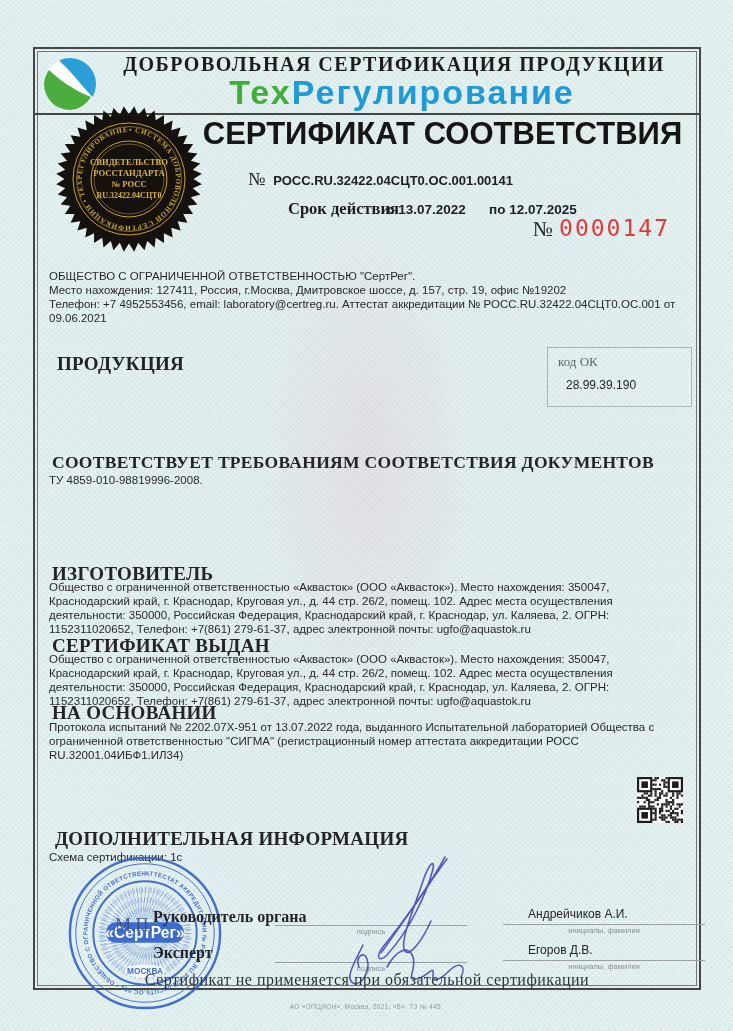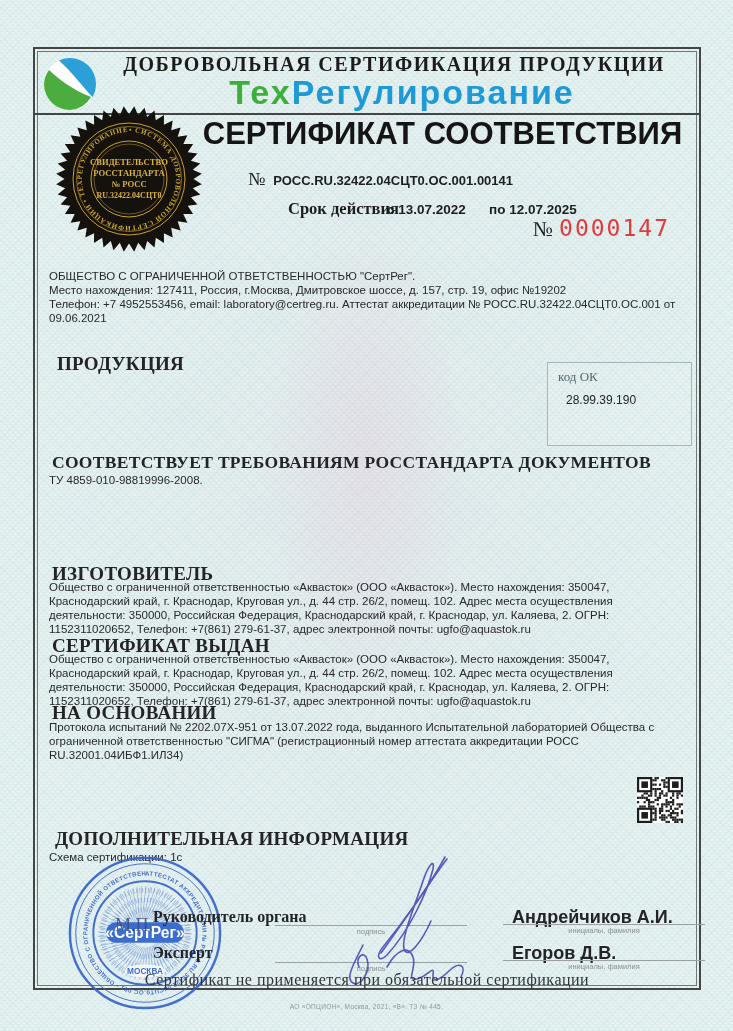--- a/index.html
+++ b/index.html
@@ -63,21 +63,21 @@
   .body-txt{font-size:11.5px;line-height:14px;color:#28282a;}
   .code-box{
     position:absolute;left:512px;width:145px;border:1px solid #a3b6ba;
     box-sizing:border-box;background:rgba(255,255,255,.08);
   }
   .code-label{font-family:"Liberation Serif",serif;font-size:13px;color:#56666b;margin:6px 0 0 10px;}
   .code-val{font-size:12px;color:#242424;margin:8px 0 0 18px;}
   .sig-label{position:absolute;font-family:"Liberation Serif",serif;font-weight:bold;font-size:16px;color:#242428;}
   .sig-line{position:absolute;border-bottom:1px solid #9aa0a4;height:20px;}
   .sig-cap{position:absolute;font-size:7.5px;color:#8b8f92;text-align:center;}
-  .sig-name{position:absolute;font-size:18px;font-weight:bold;color:#242428;}
+  .sig-name{position:absolute;font-size:12px;font-weight:normal;color:#242428;margin-left:16px;}
   .mp{position:absolute;left:80px;top:866px;font-family:"Liberation Serif",serif;font-size:18px;color:#3a4a7a;opacity:.85;}
   .note{
     position:absolute;left:0;top:922px;width:100%;text-align:center;
     font-family:"Liberation Serif",serif;font-size:16px;letter-spacing:.5px;color:#31333a;
   }
   .fine-print{
     position:absolute;left:0;top:1003px;width:733px;text-align:center;
     font-size:6.5px;color:#8a9aa0;letter-spacing:.3px;
   }
   .seal-center-txt{font-family:"Liberation Serif",serif;font-weight:bold;fill:#d9b242;}
@@ -132,26 +132,26 @@
       <span class="nolabel">№</span><span class="red">0000147</span>
     </div>
 
     <div class="abs body-txt" style="left:14px;top:220px;width:636px">
       <div>ОБЩЕСТВО С ОГРАНИЧЕННОЙ ОТВЕТСТВЕННОСТЬЮ "СертРег".</div>
       <div>Место нахождения: 127411, Россия, г.Москва, Дмитровское шоссе, д. 157, стр. 19, офис №19202</div>
       <div>Телефон: +7 4952553456, email: laboratory@certreg.ru. Аттестат аккредитации № РОСС.RU.32422.04СЦТ0.ОС.001 от 09.06.2021</div>
     </div>
 
     <div class="abs sec-h" style="left:22px;top:304px">ПРОДУКЦИЯ</div>
-    <div class="code-box" style="top:313px;height:84px">
+    <div class="code-box" style="top:298px;height:60px">
       <div class="code-label">код ОК</div>
       <div class="code-val">28.99.39.190</div>
     </div>
 
-    <div class="abs sec-h small" style="left:17px;top:403px">СООТВЕТСТВУЕТ ТРЕБОВАНИЯМ РОССТАНДАРТА ДОКУМЕНТОВ</div>
+    <div class="abs sec-h small" style="left:17px;top:403px">СООТВЕТСТВУЕТ ТРЕБОВАНИЯМ СООТВЕТСТВИЯ ДОКУМЕНТОВ</div>
     <div class="abs body-txt" style="left:14px;top:424px;width:480px">ТУ 4859-010-98819996-2008.</div>
 
     <div class="abs sec-h" style="left:17px;top:514px">ИЗГОТОВИТЕЛЬ</div>
     <div class="abs body-txt" style="left:14px;top:531px;width:640px">Общество с ограниченной ответственностью «Аквасток» (ООО «Аквасток»). Место нахождения: 350047, Краснодарский край, г. Краснодар, Круговая ул., д. 44 стр. 26/2, помещ. 102. Адрес места осуществления деятельности: 350000, Российская Федерация, Краснодарский край, г. Краснодар, ул. Каляева, 2.  ОГРН: 1152311020652, Телефон: +7(861) 279-61-37, адрес электронной почты: ugfo@aquastok.ru</div>
 
     <div class="abs sec-h" style="left:17px;top:586px">СЕРТИФИКАТ ВЫДАН</div>
     <div class="abs body-txt" style="left:14px;top:603px;width:640px">Общество с ограниченной ответственностью «Аквасток» (ООО «Аквасток»). Место нахождения: 350047, Краснодарский край, г. Краснодар, Круговая ул., д. 44 стр. 26/2, помещ. 102. Адрес места осуществления деятельности: 350000, Российская Федерация, Краснодарский край, г. Краснодар, ул. Каляева, 2.  ОГРН: 1152311020652, Телефон: +7(861) 279-61-37, адрес электронной почты: ugfo@aquastok.ru</div>
 
     <div class="abs sec-h" style="left:17px;top:653px">НА ОСНОВАНИИ</div>
     <div class="abs body-txt" style="left:14px;top:671px;width:610px">Протокола испытаний № 2202.07Х-951 от 13.07.2022 года, выданного Испытательной лабораторией Общества с ограниченной ответственностью "СИГМА" (регистрационный номер аттестата аккредитации РОСС RU.32001.04ИБФ1.ИЛ34)</div>

